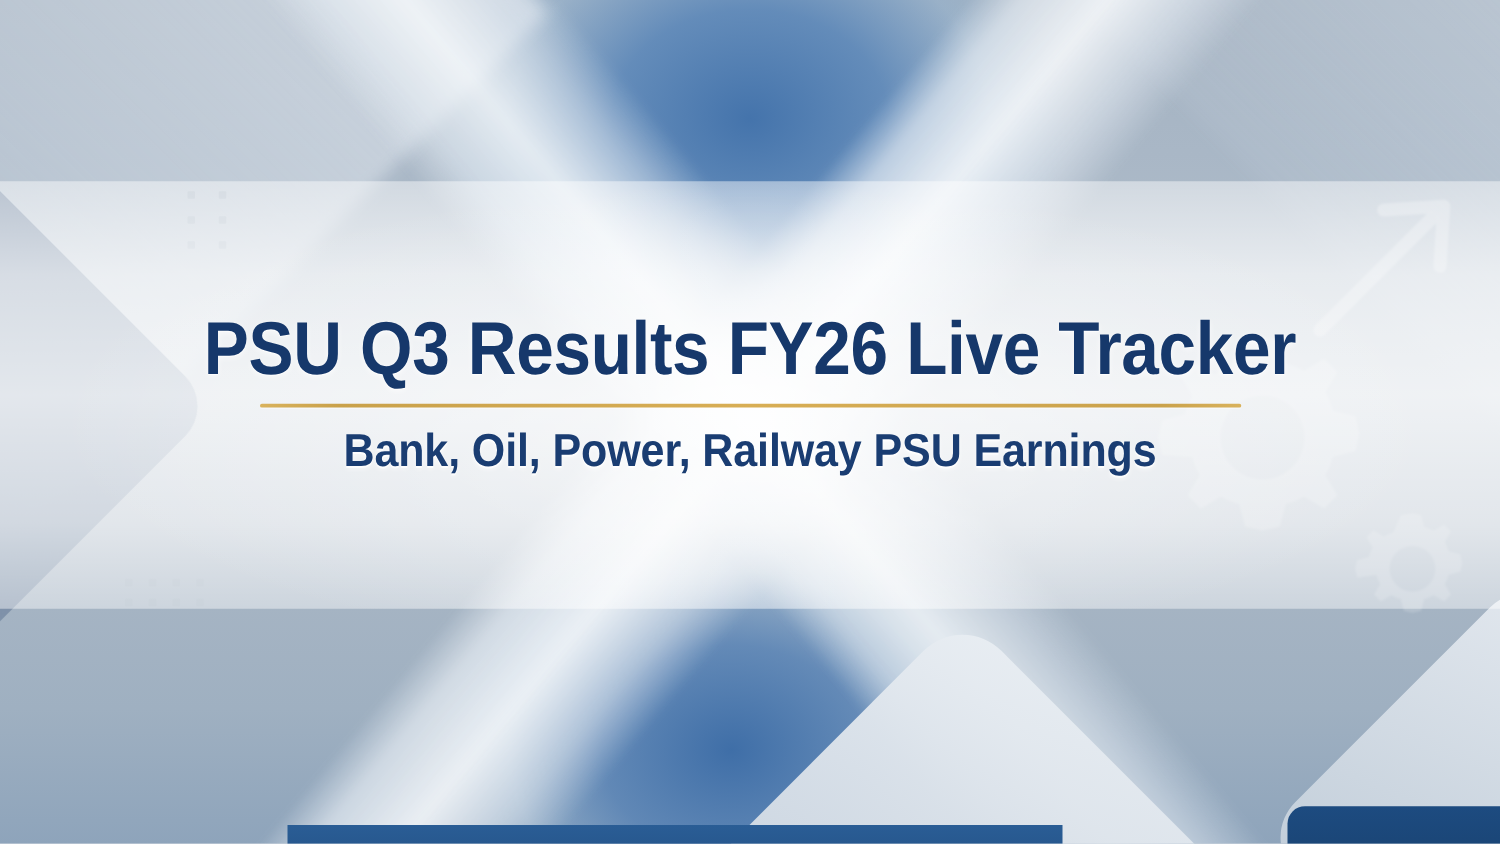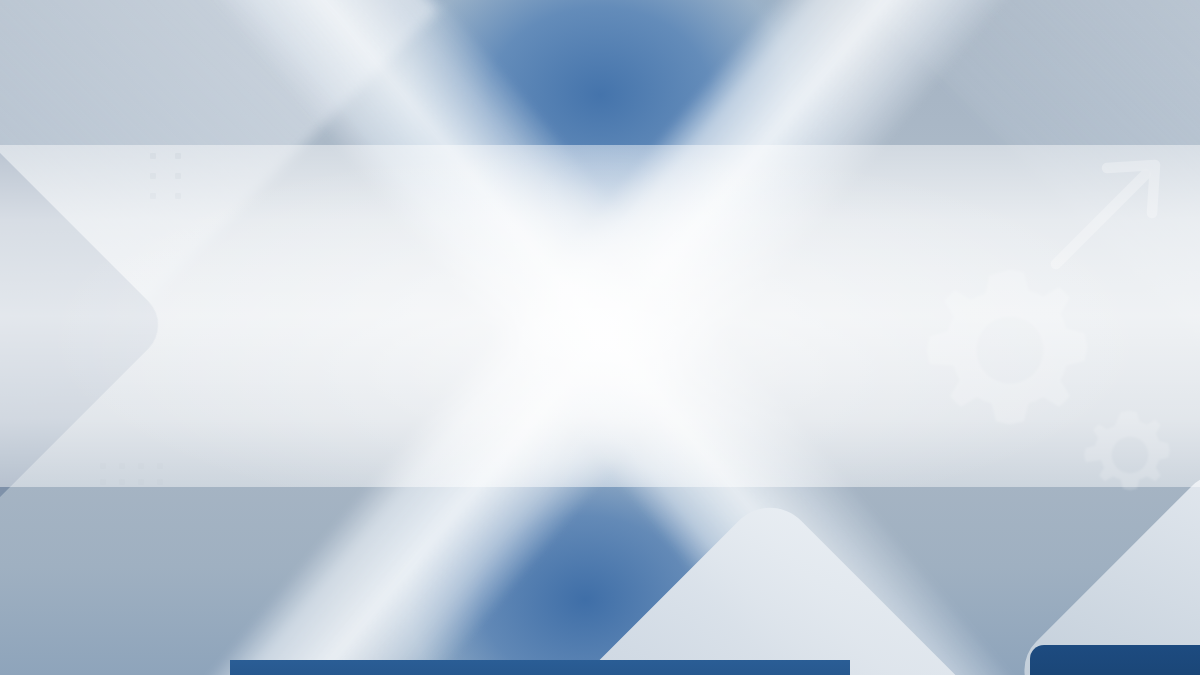--- a/index.html
+++ b/index.html
@@ -341,14 +341,19 @@
       <span></span>
     <span></span>
       <span></span>
       <span></span>
       <span></span>
   </div>
 
   <div id="text-band"></div>
   <div id="text-band-glow"></div>
 
+  <div id="headline-block">
+    <h1 id="headline">PSU Q3 Results FY26 Live Tracker</h1>
+    <div id="gold-rule"></div>
+    <p id="subheadline">Bank, Oil, Power, Railway PSU Earnings</p>
+  </div>
 
 </div>
 
 </body></html>

